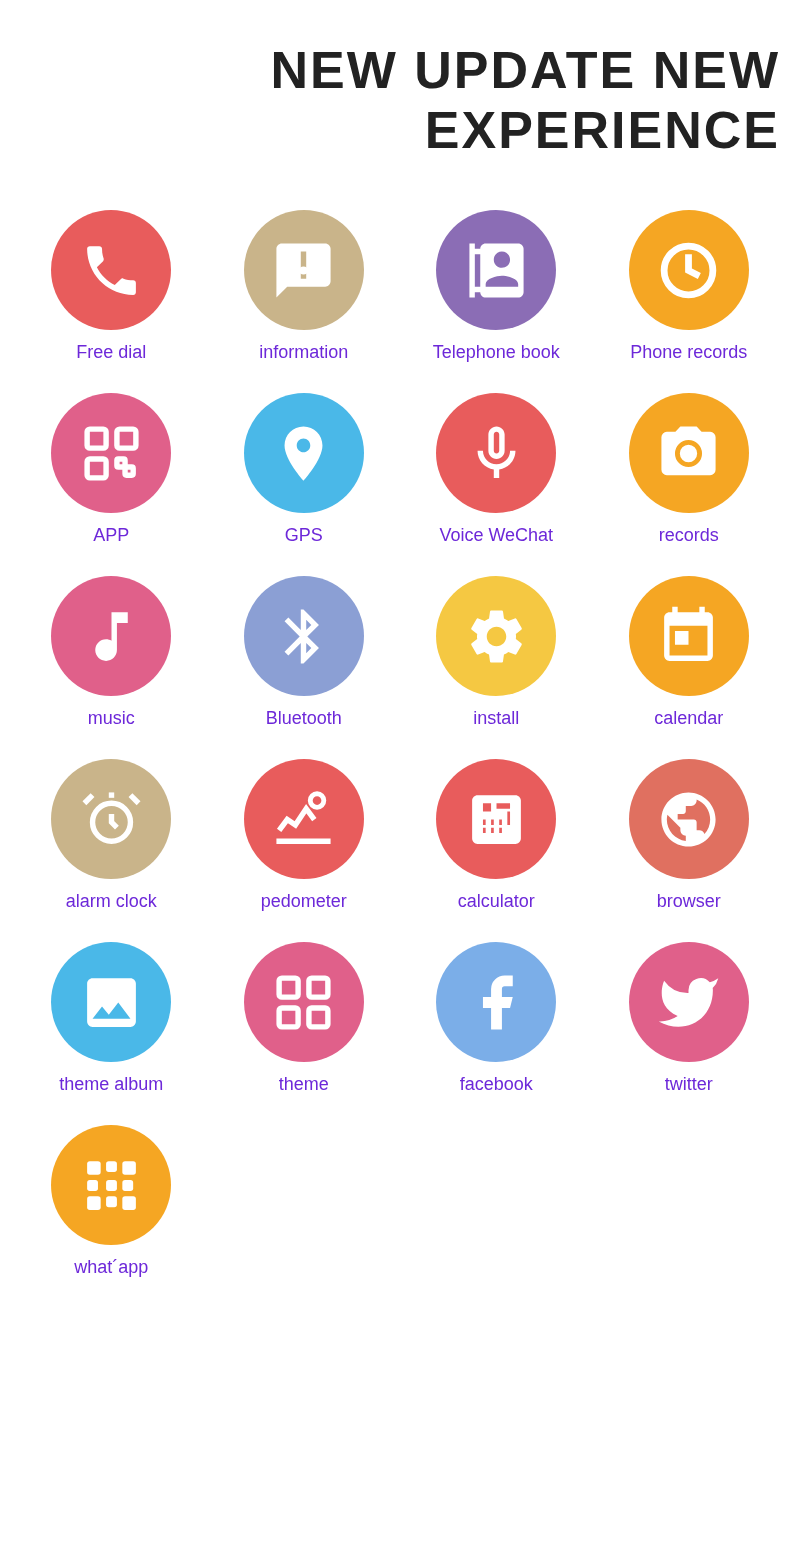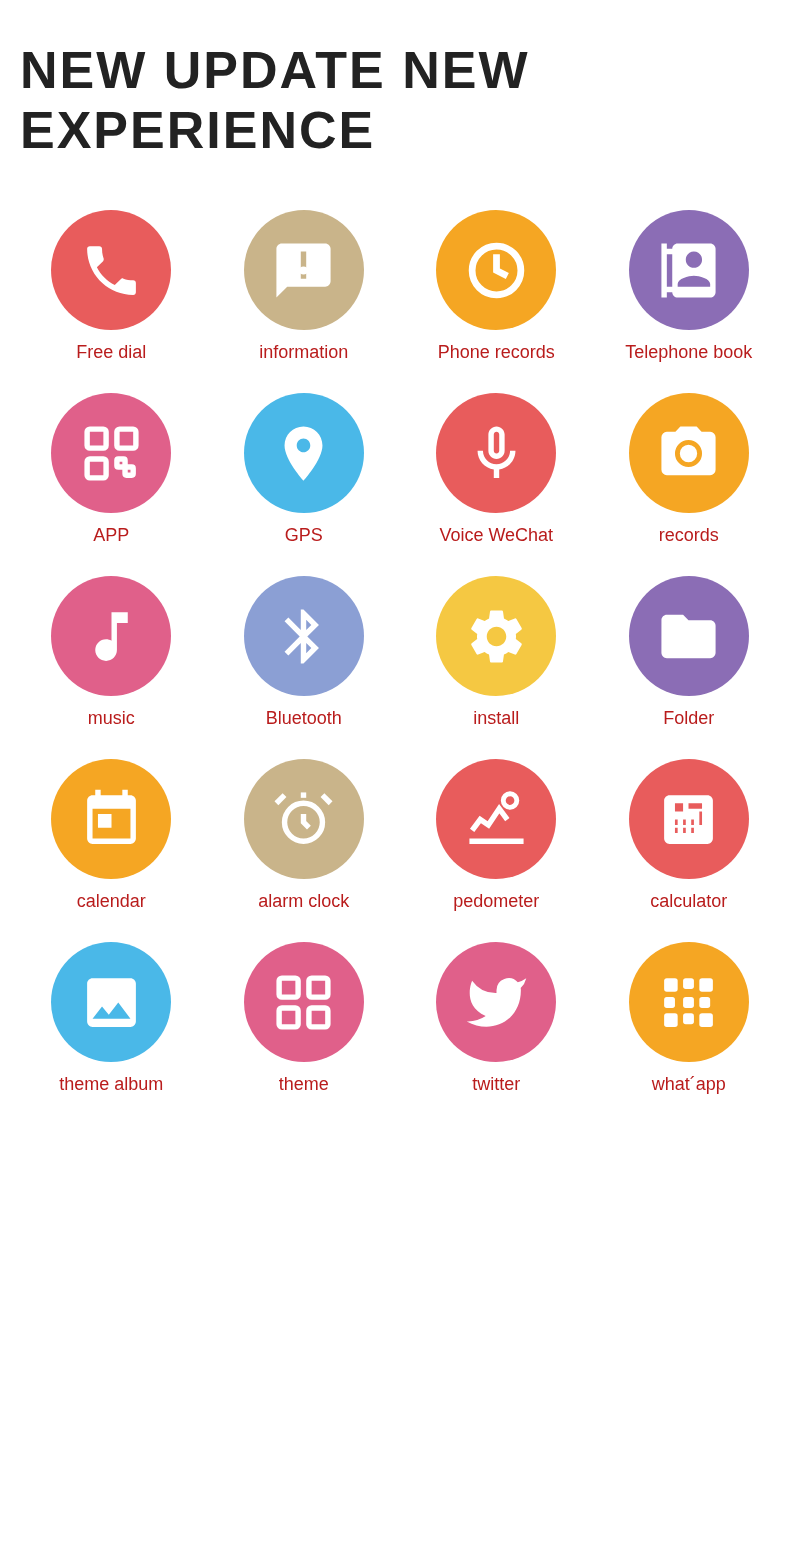--- a/index.html
+++ b/index.html
@@ -7,21 +7,21 @@
       background: #fff;
       font-family: Arial, sans-serif;
       width: 800px;
       min-height: 1565px;
     }
     .page {
       width: 800px;
       padding: 40px 20px 60px;
     }
     .title {
-      text-align: left;
+      text-align: right;
       font-size: 52px;
       font-weight: bold;
       color: #222;
       margin-bottom: 50px;
       letter-spacing: 2px;
     }
     .grid {
       display: grid;
       grid-template-columns: repeat(4, 1fr);
       gap: 30px 10px;
@@ -43,21 +43,21 @@
       justify-content: center;
       flex-shrink: 0;
     }
     .icon-circle svg {
       width: 65px;
       height: 65px;
       fill: white;
     }
     .app-label {
       font-size: 18px;
-      color: #b91c1c;
+      color: #6d28d9;
       text-align: center;
     }
   </style>
 </head>
 <body>
 
 <div class="page">
   <div class="title">NEW UPDATE  NEW EXPERIENCE</div>
   <div class="grid" id="app-grid">
   <div class="app-item">
@@ -73,35 +73,35 @@
           <svg viewBox="0 0 24 24" fill="white">
             <path d="M20 2H4c-1.1 0-2 .9-2 2v18l4-4h14c1.1 0 2-.9 2-2V4c0-1.1-.9-2-2-2zm-7 9h-2V5h2v6zm0 4h-2v-2h2v2z"></path>
             <circle cx="8" cy="12" r="1.5"></circle>
             <circle cx="12" cy="12" r="1.5"></circle>
             <circle cx="16" cy="12" r="1.5"></circle>
           </svg>
         </div>
         <span class="app-label">information</span>
       </div>
       <div class="app-item">
+        <div class="icon-circle" style="background: rgb(139, 109, 181);">
+          <svg viewBox="0 0 24 24" fill="white">
+            <path d="M4 6h2V4H4V2H2v20h2v-2h2v-2H4V6zm16-4H8C6.9 2 6 2.9 6 4v16c0 1.1.9 2 2 2h12c1.1 0 2-.9 2-2V4c0-1.1-.9-2-2-2zm-6 3c1.7 0 3 1.3 3 3s-1.3 3-3 3-3-1.3-3-3 1.3-3 3-3zm6 13H8v-1c0-2 4-3.1 6-3.1s6 1.1 6 3.1v1z"></path>
+          </svg>
+        </div>
+        <span class="app-label">Telephone book</span>
+      </div>
+      <div class="app-item">
         <div class="icon-circle" style="background: rgb(245, 166, 35);">
           <svg viewBox="0 0 24 24" fill="none" stroke="white" stroke-width="2">
             <circle cx="12" cy="12" r="9" stroke="white" fill="none" stroke-width="2.5"></circle>
             <polyline points="12 6 12 12 16 14" stroke="white" stroke-width="2.5" fill="none"></polyline>
           </svg>
         </div>
         <span class="app-label">Phone records</span>
-      </div>
-      <div class="app-item">
-        <div class="icon-circle" style="background: rgb(139, 109, 181);">
-          <svg viewBox="0 0 24 24" fill="white">
-            <path d="M4 6h2V4H4V2H2v20h2v-2h2v-2H4V6zm16-4H8C6.9 2 6 2.9 6 4v16c0 1.1.9 2 2 2h12c1.1 0 2-.9 2-2V4c0-1.1-.9-2-2-2zm-6 3c1.7 0 3 1.3 3 3s-1.3 3-3 3-3-1.3-3-3 1.3-3 3-3zm6 13H8v-1c0-2 4-3.1 6-3.1s6 1.1 6 3.1v1z"></path>
-          </svg>
-        </div>
-        <span class="app-label">Telephone book</span>
       </div>
       <div class="app-item">
         <div class="icon-circle" style="background: rgb(224, 96, 138);">
           <svg viewBox="0 0 24 24" fill="white">
             <rect x="3" y="3" width="7" height="7" rx="1" fill="none" stroke="white" stroke-width="2"></rect>
             <rect x="14" y="3" width="7" height="7" rx="1" fill="none" stroke="white" stroke-width="2"></rect>
             <rect x="3" y="14" width="7" height="7" rx="1" fill="none" stroke="white" stroke-width="2"></rect>
             <rect x="17" y="17" width="3" height="3" rx="0.5" fill="none" stroke="white" stroke-width="2"></rect>
             <rect x="14" y="14" width="3" height="3" rx="0.5" fill="none" stroke="white" stroke-width="2"></rect>
           </svg>
@@ -149,28 +149,20 @@
         </div>
         <span class="app-label">Bluetooth</span>
       </div>
       <div class="app-item">
         <div class="icon-circle" style="background: rgb(245, 200, 66);">
           <svg viewBox="0 0 24 24" fill="white">
             <path d="M19.14 12.94c.04-.3.06-.61.06-.94 0-.32-.02-.64-.07-.94l2.03-1.58c.18-.14.23-.41.12-.61l-1.92-3.32c-.12-.22-.37-.29-.59-.22l-2.39.96c-.5-.38-1.03-.7-1.62-.94l-.36-2.54c-.04-.24-.24-.41-.48-.41h-3.84c-.24 0-.43.17-.47.41l-.36 2.54c-.59.24-1.13.57-1.62.94l-2.39-.96c-.22-.08-.47 0-.59.22L2.74 8.87c-.12.21-.08.47.12.61l2.03 1.58c-.05.3-.09.63-.09.94s.02.64.07.94l-2.03 1.58c-.18.14-.23.41-.12.61l1.92 3.32c.12.22.37.29.59.22l2.39-.96c.5.38 1.03.7 1.62.94l.36 2.54c.05.24.24.41.48.41h3.84c.24 0 .44-.17.47-.41l.36-2.54c.59-.24 1.13-.56 1.62-.94l2.39.96c.22.08.47 0 .59-.22l1.92-3.32c.12-.22.07-.47-.12-.61l-2.01-1.58zM12 15.6c-1.98 0-3.6-1.62-3.6-3.6s1.62-3.6 3.6-3.6 3.6 1.62 3.6 3.6-1.62 3.6-3.6 3.6z"></path>
           </svg>
         </div>
         <span class="app-label">install</span>
-      </div>
-      <div class="app-item">
-        <div class="icon-circle" style="background: rgb(139, 109, 181);">
-          <svg viewBox="0 0 24 24" fill="white">
-            <path d="M10 4H4c-1.1 0-1.99.9-1.99 2L2 18c0 1.1.9 2 2 2h16c1.1 0 2-.9 2-2V8c0-1.1-.9-2-2-2h-8l-2-2z"></path>
-          </svg>
-        </div>
-        <span class="app-label">Folder</span>
       </div>
       <div class="app-item">
         <div class="icon-circle" style="background: rgb(245, 166, 35);">
           <svg viewBox="0 0 24 24" fill="white">
             <path d="M19 3h-1V1h-2v2H8V1H6v2H5c-1.11 0-1.99.9-1.99 2L3 19c0 1.1.89 2 2 2h14c1.1 0 2-.9 2-2V5c0-1.1-.9-2-2-2zm0 16H5V8h14v11zM7 10h5v5H7z"></path>
           </svg>
         </div>
         <span class="app-label">calendar</span>
       </div>
       <div class="app-item">
@@ -197,37 +189,53 @@
       </div>
       <div class="app-item">
         <div class="icon-circle" style="background: rgb(232, 92, 92);">
           <svg viewBox="0 0 24 24" fill="white">
             <path d="M19 3H5c-1.1 0-2 .9-2 2v14c0 1.1.9 2 2 2h14c1.1 0 2-.9 2-2V5c0-1.1-.9-2-2-2zm-7 3h5v2h-5V6zM7 6h3v3H7V6zm1 8H7v-2h1v2zm0 3H7v-2h1v2zm3-3h-1v-2h1v2zm0 3h-1v-2h1v2zm3-3h-1v-2h1v2zm0 3h-1v-2h1v2zm3-3h-1v-5h1v5z"></path>
           </svg>
         </div>
         <span class="app-label">calculator</span>
       </div>
       <div class="app-item">
+        <div class="icon-circle" style="background: rgb(224, 112, 96);">
+          <svg viewBox="0 0 24 24" fill="white">
+            <path d="M12 2C6.48 2 2 6.48 2 12s4.48 10 10 10 10-4.48 10-10S17.52 2 12 2zm-1 17.93c-3.95-.49-7-3.85-7-7.93 0-.62.08-1.21.21-1.79L9 15v1c0 1.1.9 2 2 2v1.93zm6.9-2.54c-.26-.81-1-1.39-1.9-1.39h-1v-3c0-.55-.45-1-1-1H8v-2h2c.55 0 1-.45 1-1V7h2c1.1 0 2-.9 2-2v-.41c2.93 1.19 5 4.06 5 7.41 0 2.08-.8 3.97-2.1 5.39z"></path>
+          </svg>
+        </div>
+        <span class="app-label">browser</span>
+      </div>
+      <div class="app-item">
         <div class="icon-circle" style="background: rgb(74, 184, 232);">
           <svg viewBox="0 0 24 24" fill="white">
             <path d="M21 19V5c0-1.1-.9-2-2-2H5c-1.1 0-2 .9-2 2v14c0 1.1.9 2 2 2h14c1.1 0 2-.9 2-2zM8.5 13.5l2.5 3.01L14.5 12l4.5 6H5l3.5-4.5z"></path>
           </svg>
         </div>
         <span class="app-label">theme album</span>
       </div>
       <div class="app-item">
         <div class="icon-circle" style="background: rgb(224, 96, 138);">
           <svg viewBox="0 0 24 24" fill="white">
             <rect x="3" y="3" width="7" height="7" rx="1" fill="none" stroke="white" stroke-width="2"></rect>
             <rect x="14" y="3" width="7" height="7" rx="1" fill="none" stroke="white" stroke-width="2"></rect>
             <rect x="3" y="14" width="7" height="7" rx="1" fill="none" stroke="white" stroke-width="2"></rect>
             <rect x="14" y="14" width="7" height="7" rx="1" fill="none" stroke="white" stroke-width="2"></rect>
           </svg>
         </div>
         <span class="app-label">theme</span>
+      </div>
+      <div class="app-item">
+        <div class="icon-circle" style="background: rgb(123, 174, 232);">
+          <svg viewBox="0 0 24 24" fill="white">
+            <path d="M18 2h-3a5 5 0 0 0-5 5v3H7v4h3v8h4v-8h3l1-4h-4V7a1 1 0 0 1 1-1h3z"></path>
+          </svg>
+        </div>
+        <span class="app-label">facebook</span>
       </div>
       <div class="app-item">
         <div class="icon-circle" style="background: rgb(224, 96, 138);">
           <svg viewBox="0 0 24 24" fill="white">
             <path d="M23 3a10.9 10.9 0 0 1-3.14 1.53 4.48 4.48 0 0 0-7.86 3v1A10.66 10.66 0 0 1 3 4s-4 9 5 13a11.64 11.64 0 0 1-7 2c9 5 20 0 20-11.5a4.5 4.5 0 0 0-.08-.83A7.72 7.72 0 0 0 23 3z"></path>
           </svg>
         </div>
         <span class="app-label">twitter</span>
       </div>
       <div class="app-item">

